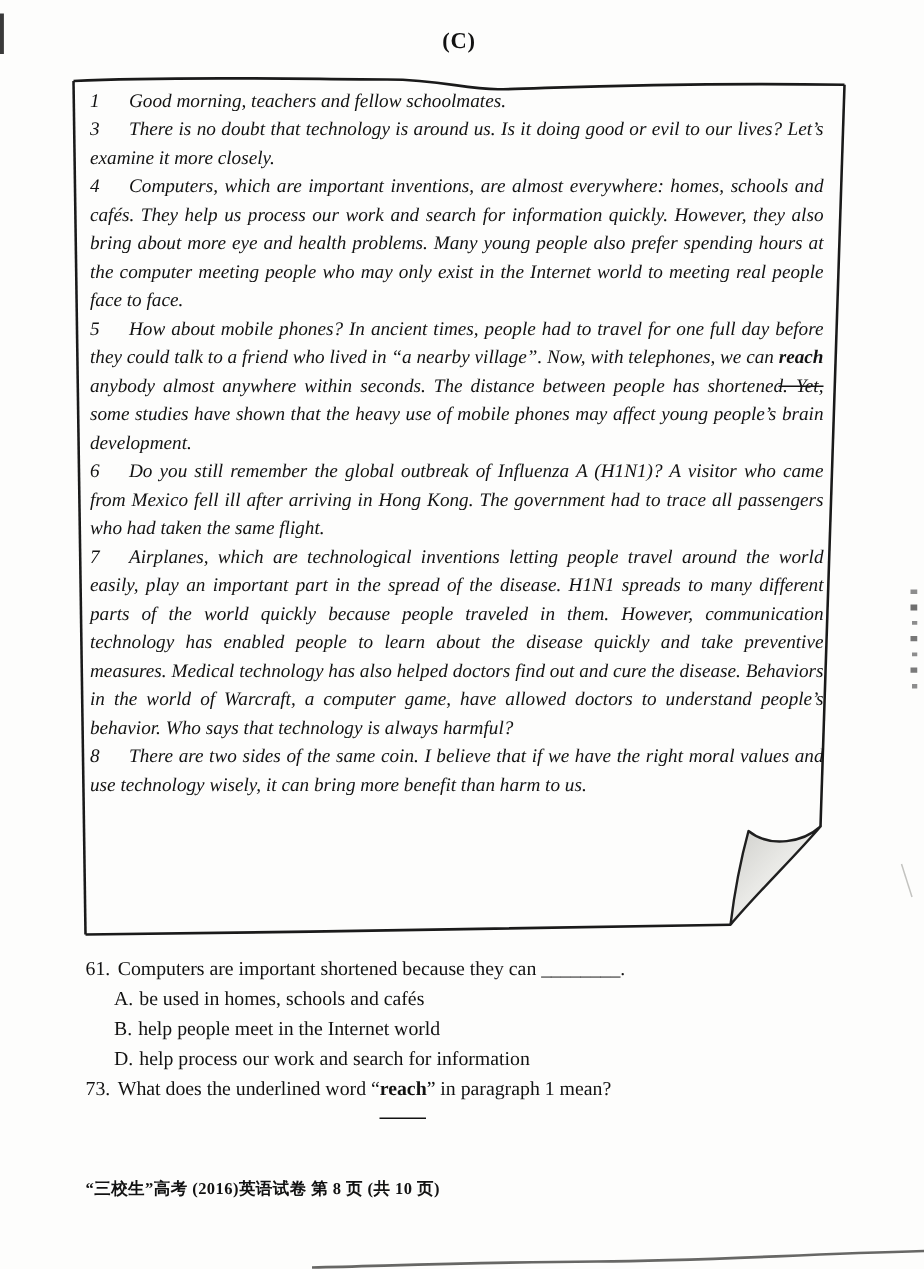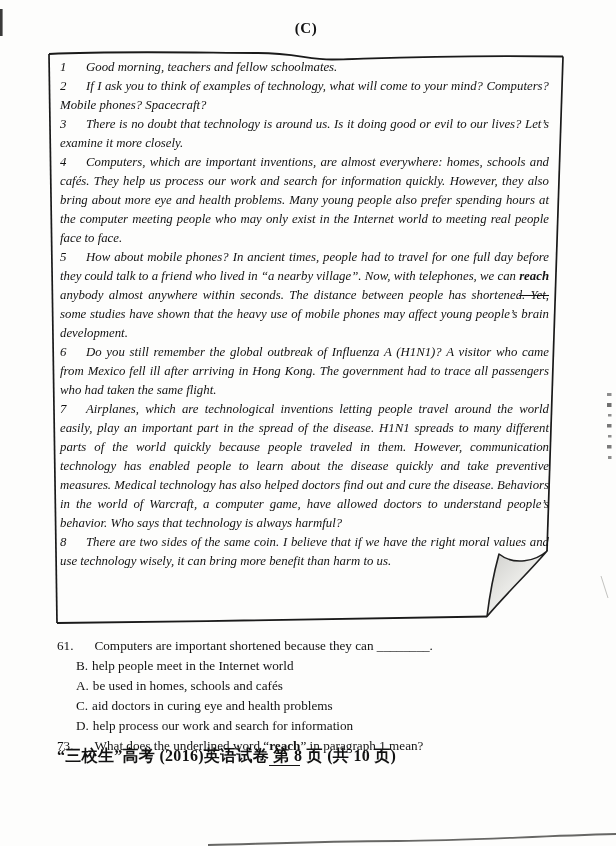--- a/index.html
+++ b/index.html
@@ -23,32 +23,32 @@
   }
   #passage p.para{margin:0;padding:0;}
   .pnum{display:inline-block;width:26px;}
   .mark{font-weight:bold;border-bottom:1.4px solid #121212;padding-bottom:12px;}
   
   #questions{
     position:absolute;left:57px;top:636px;width:528px;
     font-size:13.2px;line-height:20px;
   }
   .stem{margin:0;}
-  .qnum{margin-right:21px;}
+  .qnum{margin-right:5px;}
   .opts-stacked .opt{padding-left:19px;}
   .olabel{margin-right:4px;}
   .opts-inline{padding-left:19px;white-space:nowrap;}
   .opts-inline .opt{display:inline-block;}
   .opts-inline .opt:nth-child(1){width:152px;}
   .opts-inline .opt:nth-child(2){width:130px;}
   .opts-inline .opt:nth-child(3){width:119px;}
   
   #page-footer{
-    position:absolute;left:57px;top:746px;
-    font-size:16px;font-weight:bold;letter-spacing:.3px;
+    position:absolute;left:57px;top:785px;
+    font-size:11px;font-weight:bold;letter-spacing:.3px;
   }
 </style>
 </head>
 <body>
 
 <div id="page">
 
   <svg id="box-art" viewBox="0 0 616 846" xmlns="http://www.w3.org/2000/svg">
     <defs>
       <linearGradient id="foldGrad" x1="0" y1="0" x2="1" y2="1">
@@ -84,36 +84,34 @@
 
     <path d="M601,576 L608,598" stroke="#c3c3c0" stroke-width="1" fill="none"></path>
 
     <path d="M208,845 C270,843.5 320,841.5 398,841 C470,840.5 525,836.5 616,834" fill="none" stroke="#4c4c4a" stroke-width="1.8" opacity="0.85"></path>
   </svg>
 
   <div id="section-label">(C)</div>
 
   <div id="passage">
       <p class="para"><span class="pnum">1</span><span>Good morning, teachers and fellow schoolmates.</span></p>
-      <p class="para"><span class="pnum">2</span><span>If I ask you to think of examples of technology, what will come to your mind? Computers? Mobile phones? Spacecraft?</span></p>
       <p class="para"><span class="pnum">3</span><span>There is no doubt that technology is around us. Is it doing good or evil to our lives? Let’s examine it more closely.</span></p>
       <p class="para"><span class="pnum">4</span><span>Computers, which are important inventions, are almost everywhere: homes, schools and cafés. They help us process our work and search for information quickly. However, they also bring about more eye and health problems. Many young people also prefer spending hours at the computer meeting people who may only exist in the Internet world to meeting real people face to face.</span></p>
       <p class="para"><span class="pnum">5</span><span>How about mobile phones? In ancient times, people had to travel for one full day before they could talk to a friend who lived in “a nearby village”. Now, with telephones, we can </span><span class="mark">reach</span><span> anybody almost anywhere within seconds. The distance between people has shortened. Yet, some studies have shown that the heavy use of mobile phones may affect young people’s brain development.</span></p>
       <p class="para"><span class="pnum">6</span><span>Do you still remember the global outbreak of Influenza A (H1N1)? A visitor who came from Mexico fell ill after arriving in Hong Kong. The government had to trace all passengers who had taken the same flight.</span></p>
       <p class="para"><span class="pnum">7</span><span>Airplanes, which are technological inventions letting people travel around the world easily, play an important part in the spread of the disease. H1N1 spreads to many different parts of the world quickly because people traveled in them. However, communication technology has enabled people to learn about the disease quickly and take preventive measures. Medical technology has also helped doctors find out and cure the disease. Behaviors in the world of Warcraft, a computer game, have allowed doctors to understand people’s behavior. Who says that technology is always harmful?</span></p>
       <p class="para"><span class="pnum">8</span><span>There are two sides of the same coin. I believe that if we have the right moral values and use technology wisely, it can bring more benefit than harm to us.</span></p>
     </div>
 
   <div id="questions">
       <div>
         <div class="stem"><span class="qnum">61.</span><span>Computers are important shortened because they can ________.</span></div>
         <div class="opts-stacked">
+          <div class="opt"><span class="olabel">A.</span><span>be used in homes, schools and cafés</span></div>
           <div class="opt"><span class="olabel">B.</span><span>help people meet in the Internet world</span></div>
-          <div class="opt"><span class="olabel">A.</span><span>be used in homes, schools and cafés</span></div>
-          <div class="opt"><span class="olabel">C.</span><span>aid doctors in curing eye and health problems</span></div>
           <div class="opt"><span class="olabel">D.</span><span>help process our work and search for information</span></div>
         </div>
       </div>
       <div>
         <div class="stem"><span class="qnum">73.</span><span>What does the underlined word “</span><span class="mark">reach</span><span>” in paragraph 1 mean?</span></div>
       </div>
     </div>
 
   <div id="page-footer">“三校生”高考 (2016)英语试卷 第 8 页 (共 10 页)</div>
 

